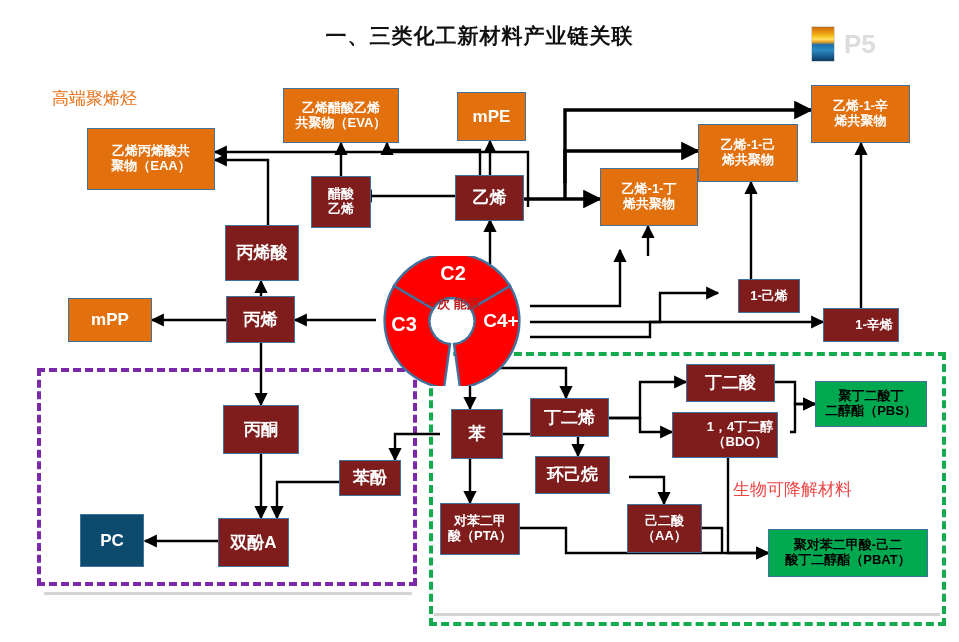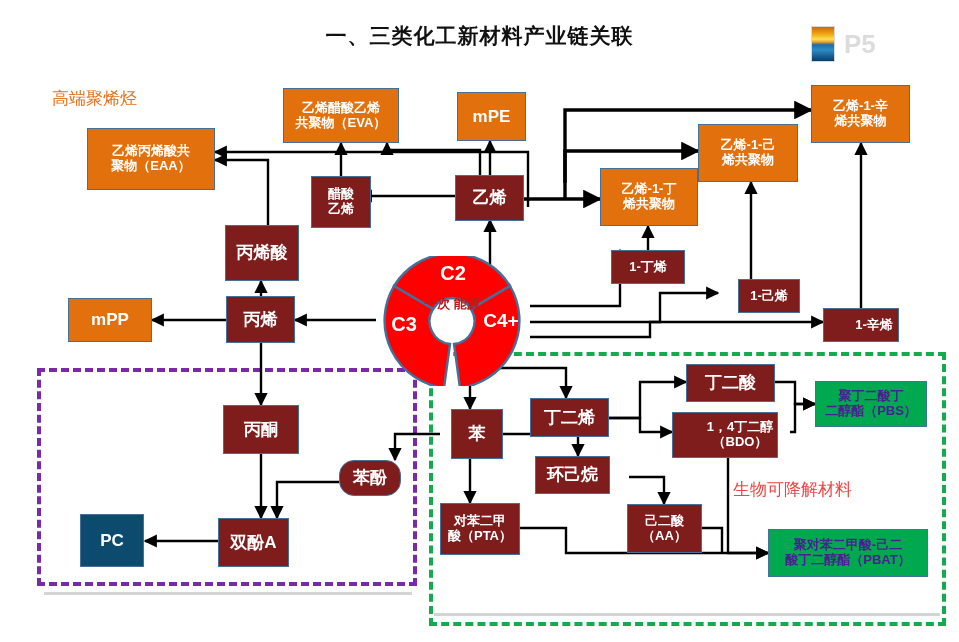--- a/index.html
+++ b/index.html
@@ -25,21 +25,21 @@
   .lbl-orange{color:#e8711a;}
   .lbl-green{color:#ef4444;}
 
   
   .box{position:absolute;box-sizing:border-box;display:flex;align-items:center;
        justify-content:center;text-align:center;border:1px solid #41719c;
        font-weight:bold;line-height:1.12;padding:1px 2px;z-index:5;}
   .box span{display:block;}
   .b-blue{background:#7f1d1d;color:#ffffff;font-size:13px;}
   .b-orange{background:#e2700d;color:#ffffff;font-size:13px;border-color:#41719c;}
-  .b-green{background:#00a84f;color:#4c1d95;font-size:13px;border-color:#41719c;}
+  .b-green{background:#00a84f;color:#000000;font-size:13px;border-color:#41719c;}
   .b-purple{background:#0c4a6e;color:#ffffff;font-size:17px;border-color:#41719c;}
   .b-big{font-size:17px;}
 
   
   .region{position:absolute;box-sizing:border-box;z-index:1;}
   .r-purple{border:4px dashed #7a2aa8;}
   .r-green{border:4px dashed #13ab4e;}
 
   
   .pie{position:absolute;z-index:4;}
@@ -244,45 +244,40 @@
         <span>丙烯酸</span>
       </div>
   </div>
 
   <div class="box b-blue b-big" style="left:226px;top:296px;width:69px;height:47px;">
     <div>
         <span>丙烯</span>
       </div>
   </div>
 
-  <div class="box b-blue" style="left:611px;top:250px;width:74px;height:34px;">
-    <div>
-        <span>1-丁烯</span>
-      </div>
-  </div>
 
   <div class="box b-blue" style="left:718px;top:279px;width:62px;height:34px;margin-left:20px;">
     <div>
         <span>1-己烯</span>
       </div>
   </div>
 
   <div class="box b-blue" style="left:823px;top:308px;width:76px;height:34px;padding-left:28px;">
     <div>
         <span>1-辛烯</span>
       </div>
   </div>
 
   <div class="box b-blue b-big" style="left:223px;top:405px;width:76px;height:49px;">
     <div>
         <span>丙酮</span>
       </div>
   </div>
 
-  <div class="box b-blue b-big" style="left:339px;top:460px;width:62px;height:36px;border-radius:15px;">
+  <div class="box b-blue b-big" style="left:339px;top:460px;width:62px;height:36px;">
     <div>
         <span>苯酚</span>
       </div>
   </div>
 
   <div class="box b-blue b-big" style="left:218px;top:518px;width:71px;height:49px;">
     <div>
         <span>双酚A</span>
       </div>
   </div>

